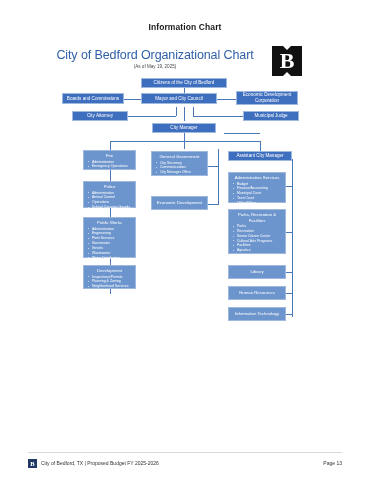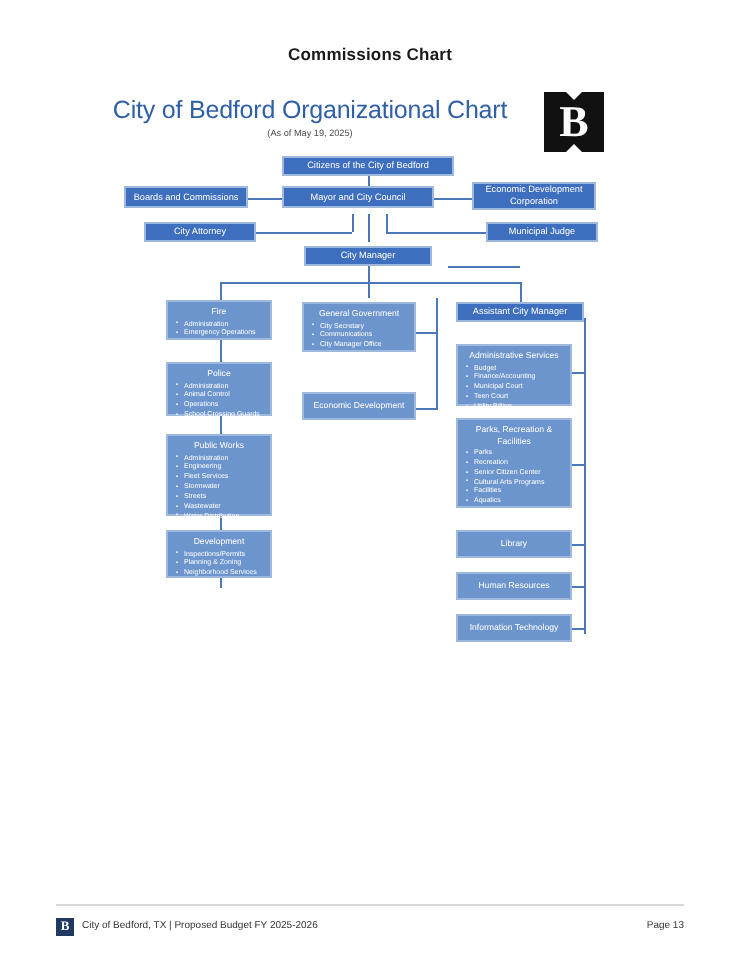--- a/index.html
+++ b/index.html
@@ -197,21 +197,21 @@
     position: absolute;
     right: 0;
     top: 2px;
     font-size: 5px;
     color: #333333;
   }
 </style>
 </head>
 <body>
 
-<div class="page-title">Commissions Chart</div>
+<div class="page-title">Information Chart</div>
 
 <div class="chart-title">City of Bedford Organizational Chart</div>
 <div class="chart-subtitle">(As of May 19, 2025)</div>
 <div class="logo-mark">B</div>
 
 <div id="org-canvas">
 
   <div class="conn conn-v" style="left:184px; top:88px; height:8px;"></div>
   <div class="conn conn-h" style="left:124px; top:99px; width:60px;"></div>
   <div class="conn conn-h" style="left:184px; top:99px; width:52px;"></div>

